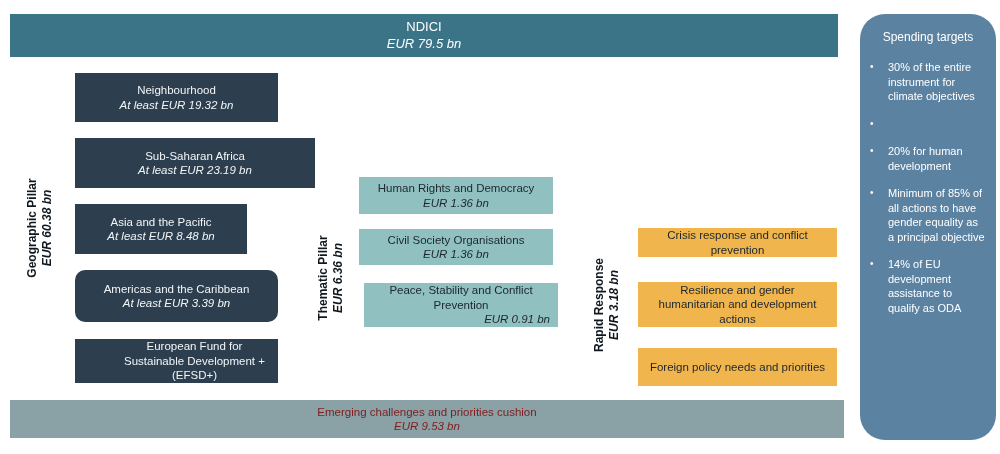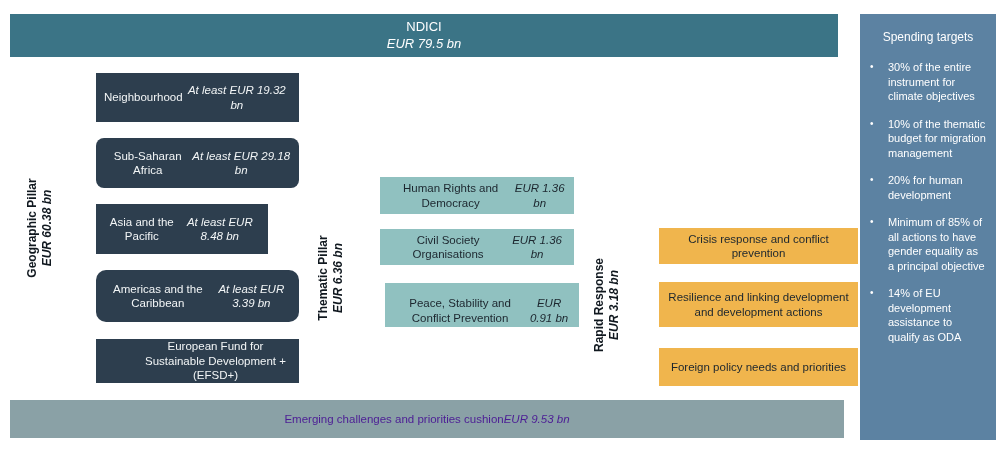--- a/index.html
+++ b/index.html
@@ -1,40 +1,40 @@
 <!DOCTYPE html>
 <html><head>
 <meta charset="utf-8">
 <style>
   html,body{margin:0;padding:0;background:#ffffff;}
   .stage{
     position:relative;width:1000px;height:454px;background:#ffffff;overflow:hidden;
     font-family:"Liberation Sans",sans-serif;color:#1c262e;
   }
-  .box{position:absolute;display:flex;flex-direction:row;align-items:center;justify-content:center;
-       text-align:center;line-height:1.25;padding:2px 8px;box-sizing:border-box;margin-left:21px;}
+  .box{position:absolute;display:flex;flex-direction:column;align-items:center;justify-content:center;
+       text-align:center;line-height:1.25;padding:2px 8px;box-sizing:border-box;}
   .box .title{font-size:11.5px;}
   .box .amount{font-size:11.5px;font-style:italic;}
   .banner{position:absolute;left:10px;top:14px;width:828px;height:43px;background:#3b7486;
           display:flex;flex-direction:column;align-items:center;justify-content:center;color:#ffffff;line-height:1.3;}
   .banner .title{font-size:13px;}
   .banner .amount{font-size:13px;font-style:italic;}
   .dark{background:#2d3e4e;color:#f2f5f6;}
   .teal{background:#90c1c0;color:#1c262e;}
   .orange{background:#f0b54d;color:#1c262e;}
-  .cushion{position:absolute;left:10px;top:400px;width:834px;height:38px;background:#8aa1a6;color:#4c1d95;
-           display:flex;flex-direction:row;align-items:center;justify-content:center;line-height:1.25;}
+  .cushion{position:absolute;left:10px;top:400px;width:834px;height:38px;background:#8aa1a6;color:#7f1d1d;
+           display:flex;flex-direction:column;align-items:center;justify-content:center;line-height:1.25;}
   .cushion .title{font-size:11.5px;}
   .cushion .amount{font-size:11.5px;font-style:italic;}
   .vlabel{position:absolute;display:flex;flex-direction:column;align-items:center;justify-content:center;
           transform:rotate(-90deg);white-space:nowrap;line-height:1.25;color:#10181f;}
   .vlabel .title{font-weight:bold;font-size:12px;}
   .vlabel .amount{font-weight:bold;font-style:italic;font-size:12px;}
   .sidebar{position:absolute;left:860px;top:14px;width:136px;height:426px;background:#5c82a2;color:#ffffff;
-           box-sizing:border-box;padding:16px 10px 10px 10px;}
+           box-sizing:border-box;padding:16px 10px 10px 10px;border-radius:25px;}
   .sidebar .sb-title{text-align:center;font-size:12px;margin-bottom:16px;}
   .sb-item{display:flex;align-items:flex-start;margin-bottom:13px;font-size:11px;line-height:1.32;}
   .sb-item .dot{width:10px;flex:0 0 10px;margin-right:8px;font-size:10px;line-height:1.45;}
 </style>
 </head>
 <body>
 
 <div class="stage">
 
   <div class="banner">
@@ -44,23 +44,23 @@
 
   <div class="vlabel" style="left:-45px;top:212px;width:170px;height:32px;">
     <div class="title">Geographic Pillar</div>
     <div class="amount">EUR 60.38 bn</div>
   </div>
 
   <div class="box dark" style="left:75px;top:73px;width:203px;height:49px;">
     <div class="title">Neighbourhood</div>
     <div class="amount">At least EUR 19.32 bn</div>
   </div>
-  <div class="box dark" style="left:75px;top:138px;width:203px;height:50px;border-radius:8px;">
+  <div class="box dark" style="left:75px;top:138px;width:240px;height:50px;">
     <div class="title">Sub-Saharan Africa</div>
-    <div class="amount">At least EUR 29.18 bn</div>
+    <div class="amount">At least EUR 23.19 bn</div>
   </div>
   <div class="box dark" style="left:75px;top:204px;width:172px;height:50px;">
     <div class="title">Asia and the Pacific</div>
     <div class="amount">At least EUR 8.48 bn</div>
   </div>
   <div class="box dark" style="left:75px;top:270px;width:203px;height:52px;border-radius:10px;">
     <div class="title">Americas and the Caribbean</div>
     <div class="amount">At least EUR 3.39 bn</div>
   </div>
   <div class="box dark" style="left:75px;top:339px;width:203px;height:44px;padding-left:44px;">
@@ -83,44 +83,43 @@
   <div class="box teal" style="left:364px;top:283px;width:194px;height:44px;align-items:flex-end;">
     <div class="title">Peace, Stability and Conflict Prevention</div>
     <div class="amount">EUR 0.91 bn</div>
   </div>
 
   <div class="vlabel" style="left:532px;top:290px;width:150px;height:30px;">
     <div class="title">Rapid Response</div>
     <div class="amount">EUR 3.18 bn</div>
   </div>
 
-  <div class="box orange" style="left:638px;top:228px;width:199px;height:36px;">
+  <div class="box orange" style="left:638px;top:228px;width:199px;height:29px;">
     <div class="title">Crisis response and conflict prevention</div>
   </div>
   <div class="box orange" style="left:638px;top:282px;width:199px;height:45px;">
-    <div class="title">Resilience and linking development and development actions</div>
+    <div class="title">Resilience and gender humanitarian and development actions</div>
   </div>
   <div class="box orange" style="left:638px;top:348px;width:199px;height:38px;">
     <div class="title">Foreign policy needs and priorities</div>
   </div>
 
   <div class="cushion">
     <div class="title">Emerging challenges and priorities cushion</div>
     <div class="amount">EUR 9.53 bn</div>
   </div>
 
   <div class="sidebar">
     <div class="sb-title">Spending targets</div>
     <div class="sb-item">
       <span class="dot">•</span>
       <span>30% of the entire instrument for climate objectives</span>
     </div>
     <div class="sb-item">
       <span class="dot">•</span>
-      <span>10% of the thematic budget for migration management</span>
     </div>
     <div class="sb-item">
       <span class="dot">•</span>
       <span> 20% for human development</span>
     </div>
     <div class="sb-item">
       <span class="dot">•</span>
       <span>Minimum of 85% of all actions to have gender equality as a principal objective</span>
     </div>
     <div class="sb-item">

